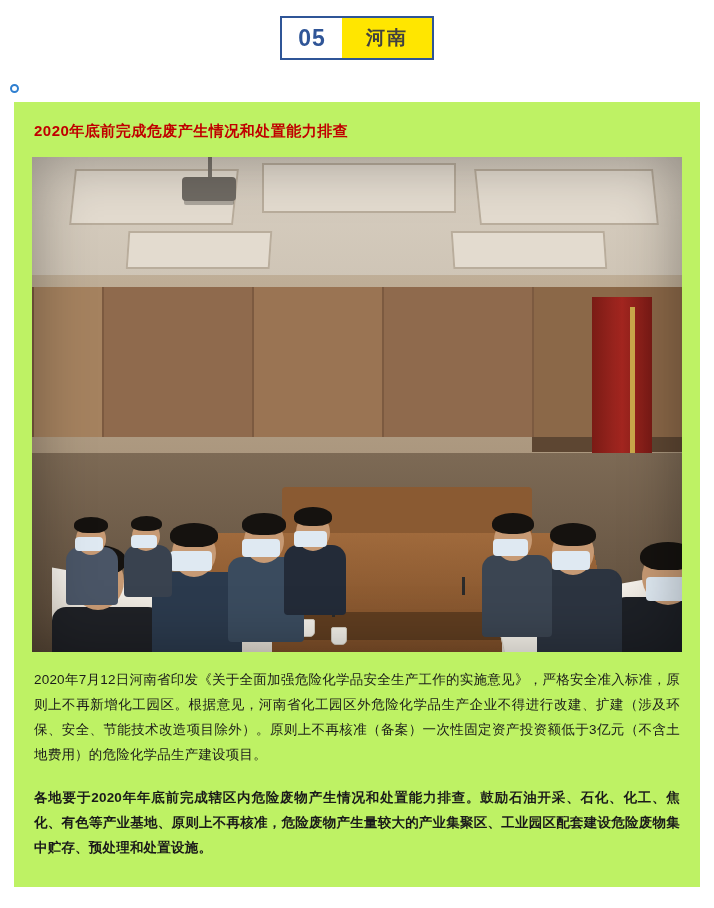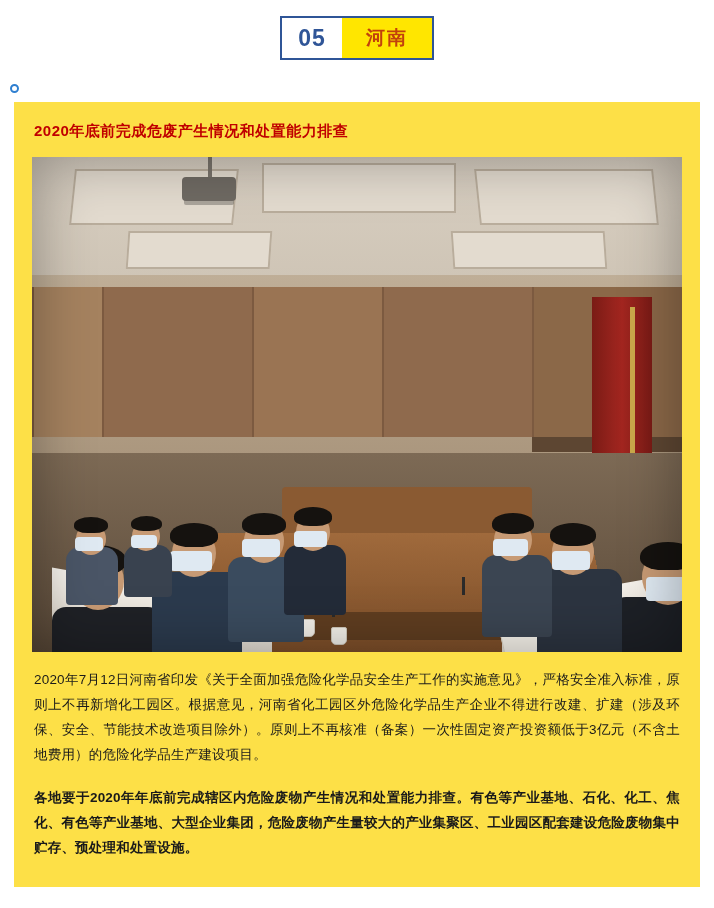--- a/index.html
+++ b/index.html
@@ -40,31 +40,31 @@
     font-weight: bold;
     background: #ffffff;
     letter-spacing: 1px;
   }
   .badge-label {
     width: 90px;
     display: flex;
     align-items: center;
     justify-content: center;
     background: #ffe600;
-    color: #c2410c;
+    color: #404040;
     font-size: 19px;
     font-weight: bold;
     letter-spacing: 2px;
   }
 
   
   .card {
     position: relative;
     margin: 42px 14px 12px 14px;
-    background: #fde047;
+    background: #bef264;
     padding: 18px 18px 26px 18px;
     box-sizing: border-box;
   }
   .corner-dot {
     position: absolute;
     width: 9px;
     height: 9px;
     border: 2px solid #2f7fd0;
     border-radius: 50%;
     box-sizing: border-box;
@@ -375,19 +375,19 @@
       <div class="body" style="left:450px;top:398px;width:70px;height:82px;background:#3b4552;"></div>
       <div class="head" style="left:462px;top:362px;width:38px;height:42px;"></div>
       <div class="hair" style="left:460px;top:356px;width:42px;height:21px;"></div>
       <div class="mask" style="left:461px;top:382px;width:35px;height:17px;"></div>
     </div>
 
     <div class="vignette"></div>
   </div>
 
   <p class="para">2020年7月12日河南省印发《关于全面加强危险化学品安全生产工作的实施意见》，严格安全准入标准，原则上不再新增化工园区。根据意见，河南省化工园区外危险化学品生产企业不得进行改建、扩建（涉及环保、安全、节能技术改造项目除外）。原则上不再核准（备案）一次性固定资产投资额低于3亿元（不含土地费用）的危险化学品生产建设项目。</p>
-  <p class="para second bold-blue">各地要于2020年年底前完成辖区内危险废物产生情况和处置能力排查。有色等产业基地、石化、化工、焦化、有色等产业基地、大型企业集团，危险废物产生量较大的产业集聚区、工业园区配套建设危险废物集中贮存、预处理和处置设施。</p>
+  <p class="para second bold-blue">各地要于2020年年底前完成辖区内危险废物产生情况和处置能力排查。鼓励石油开采、石化、化工、焦化、有色等产业基地、原则上不再核准，危险废物产生量较大的产业集聚区、工业园区配套建设危险废物集中贮存、预处理和处置设施。</p>
 </div>
 
 <div class="footer">
   <div class="footer-line"></div>
   <div class="footer-dot"></div>
 </div>
 
 </body></html>

